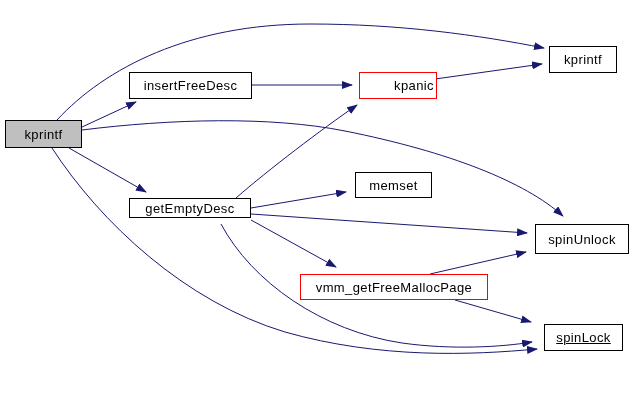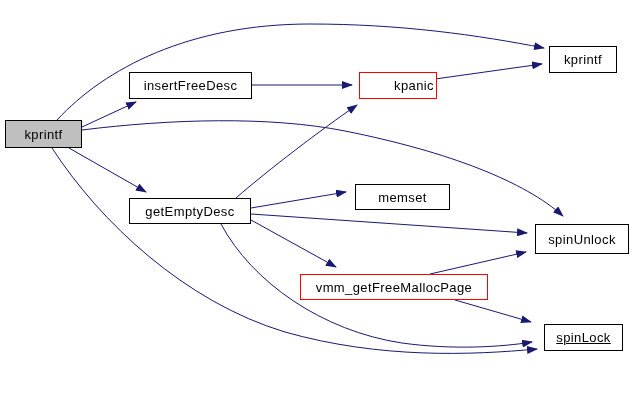--- a/index.html
+++ b/index.html
@@ -53,24 +53,24 @@
       </div>
       <div class="node" style="left: 129px; top: 72px; width: 123px; height: 27px; background: rgb(255, 255, 255); border-color: rgb(0, 0, 0); color: rgb(0, 0, 0); justify-content: center;">
         <span>insertFreeDesc</span>
       </div>
       <div class="node" style="left: 359px; top: 72px; width: 78px; height: 27px; background: rgb(255, 255, 255); border-color: rgb(255, 0, 0); color: rgb(0, 0, 0); padding-left: 32px;">
         <span>kpanic</span>
       </div>
       <div class="node" style="left: 549px; top: 46px; width: 68px; height: 27px; background: rgb(255, 255, 255); border-color: rgb(0, 0, 0); color: rgb(0, 0, 0);">
         <span>kprintf</span>
       </div>
-      <div class="node" style="left: 129px; top: 198px; width: 122px; height: 26px; background: rgb(255, 255, 255); border-color: rgb(0, 0, 0); color: rgb(0, 0, 0);">
+      <div class="node" style="left: 129px; top: 198px; width: 122px; height: 20px; background: rgb(255, 255, 255); border-color: rgb(0, 0, 0); color: rgb(0, 0, 0);">
         <span>getEmptyDesc</span>
       </div>
-      <div class="node" style="left: 355px; top: 172px; width: 95px; height: 26px; background: rgb(255, 255, 255); border-color: rgb(0, 0, 0); color: rgb(0, 0, 0); margin-top: 12px;">
+      <div class="node" style="left: 355px; top: 172px; width: 77px; height: 26px; background: rgb(255, 255, 255); border-color: rgb(0, 0, 0); color: rgb(0, 0, 0);">
         <span>memset</span>
       </div>
       <div class="node" style="left: 535px; top: 224px; width: 94px; height: 30px; background: rgb(255, 255, 255); border-color: rgb(0, 0, 0); color: rgb(0, 0, 0);">
         <span>spinUnlock</span>
       </div>
       <div class="node" style="left: 300px; top: 274px; width: 188px; height: 26px; background: rgb(255, 255, 255); border-color: rgb(255, 0, 0); color: rgb(0, 0, 0);">
         <span>vmm_getFreeMallocPage</span>
       </div>
       <div class="node" style="left: 544px; top: 324px; width: 79px; height: 27px; background: rgb(255, 255, 255); border-color: rgb(0, 0, 0); color: rgb(0, 0, 0); text-decoration: underline;">
         <span>spinLock</span>

